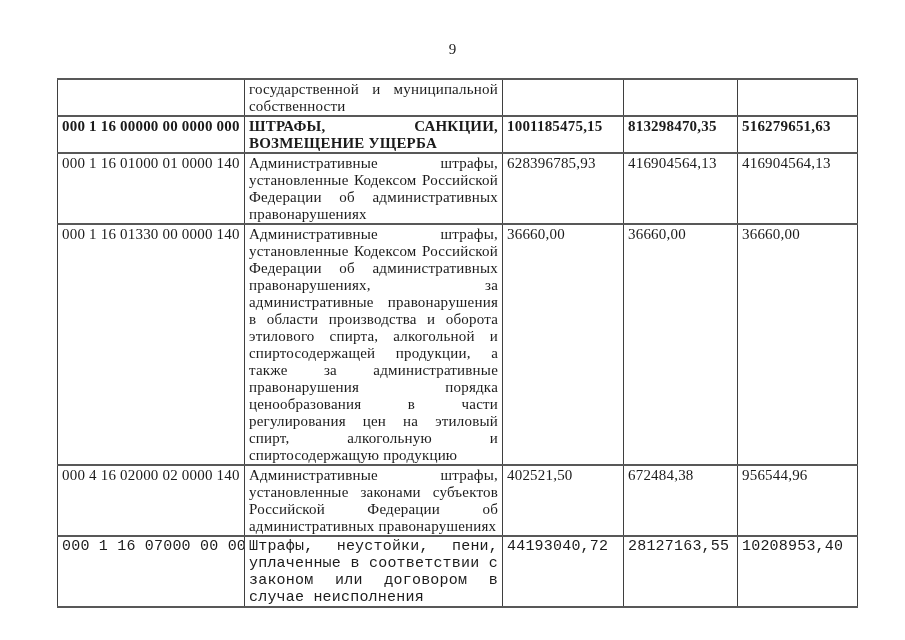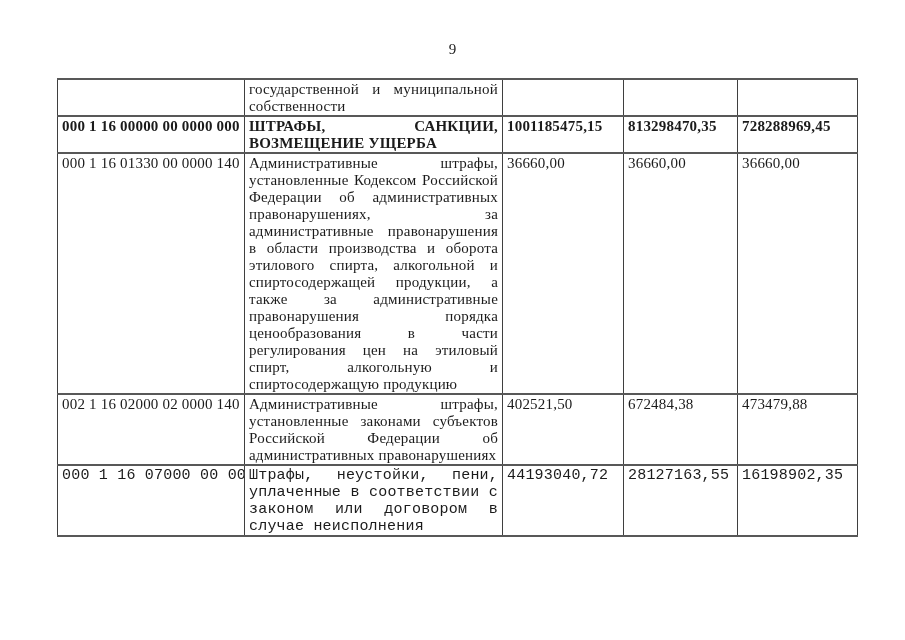--- a/index.html
+++ b/index.html
@@ -92,44 +92,51 @@
         <td class="val"></td>
         <td class="val"></td>
         <td class="val"></td>
       </tr>
 
       <tr class="r1 bold">
         <td class="code">000 1 16 00000 00 0000 000</td>
         <td class="desc">ШТРАФЫ, САНКЦИИ, ВОЗМЕЩЕНИЕ УЩЕРБА</td>
         <td class="val">1001185475,15</td>
         <td class="val">813298470,35</td>
-        <td class="val">728288969,45</td>
+        <td class="val">516279651,63</td>
       </tr>
 
+      <tr class="r2">
+        <td class="code">000 1 16 01000 01 0000 140</td>
+        <td class="desc">Административные штрафы, установленные Кодексом Российской Федерации об административных правонарушениях</td>
+        <td class="val">628396785,93</td>
+        <td class="val">416904564,13</td>
+        <td class="val">416904564,13</td>
+      </tr>
 
       <tr class="r3">
         <td class="code">000 1 16 01330 00 0000 140</td>
         <td class="desc">Административные штрафы, установленные Кодексом Российской Федерации об административных правонарушениях, за административные правонарушения в области производства и оборота этилового спирта, алкогольной и спиртосодержащей продукции, а также за административные правонарушения порядка ценообразования в части регулирования цен на этиловый спирт, алкогольную и спиртосодержащую продукцию</td>
         <td class="val">36660,00</td>
         <td class="val">36660,00</td>
         <td class="val">36660,00</td>
       </tr>
 
       <tr class="r4">
-        <td class="code">002 1 16 02000 02 0000 140</td>
+        <td class="code">000 4 16 02000 02 0000 140</td>
         <td class="desc">Административные штрафы, установленные законами субъектов Российской Федерации об административных правонарушениях</td>
         <td class="val">402521,50</td>
         <td class="val">672484,38</td>
-        <td class="val">473479,88</td>
+        <td class="val">956544,96</td>
       </tr>
 
       <tr class="r5">
         <td class="code">000 1 16 07000 00 0000 140</td>
         <td class="desc">Штрафы, неустойки, пени, уплаченные в соответствии с законом или договором в случае неисполнения</td>
         <td class="val">44193040,72</td>
         <td class="val">28127163,55</td>
-        <td class="val">16198902,35</td>
+        <td class="val">10208953,40</td>
       </tr>
 
     </tbody>
   </table>
 
 </div>
 
 </body></html>

